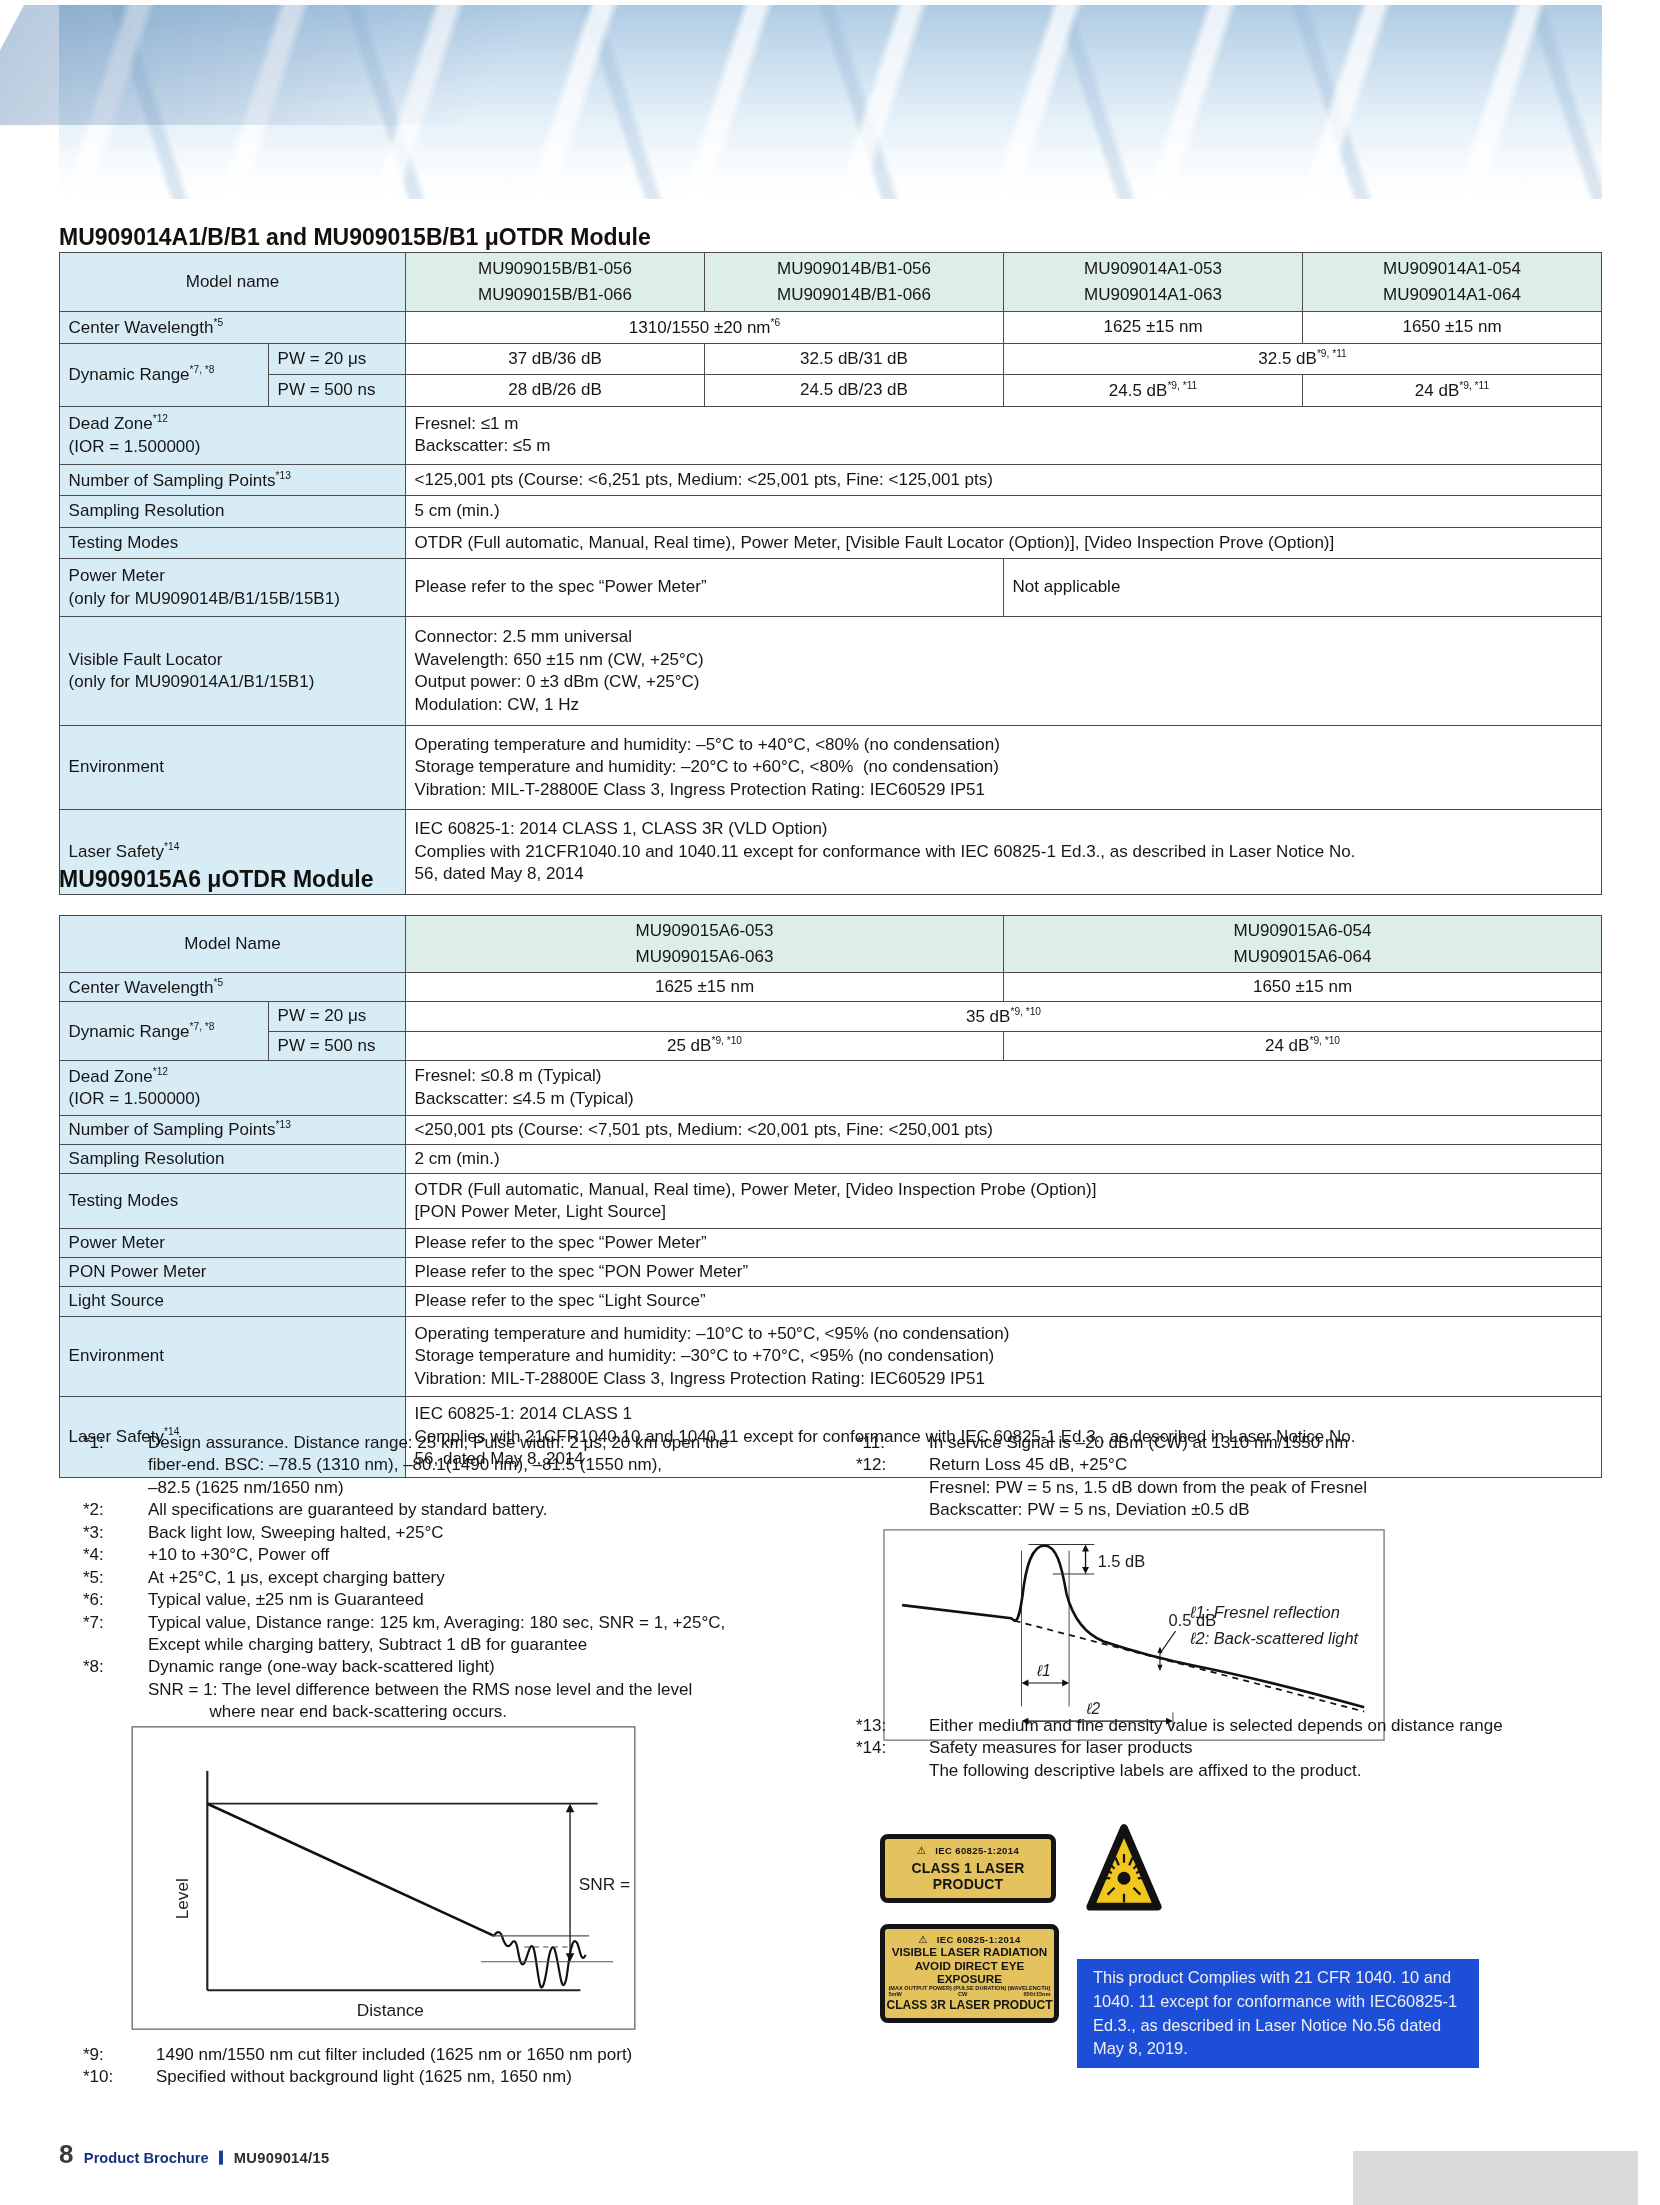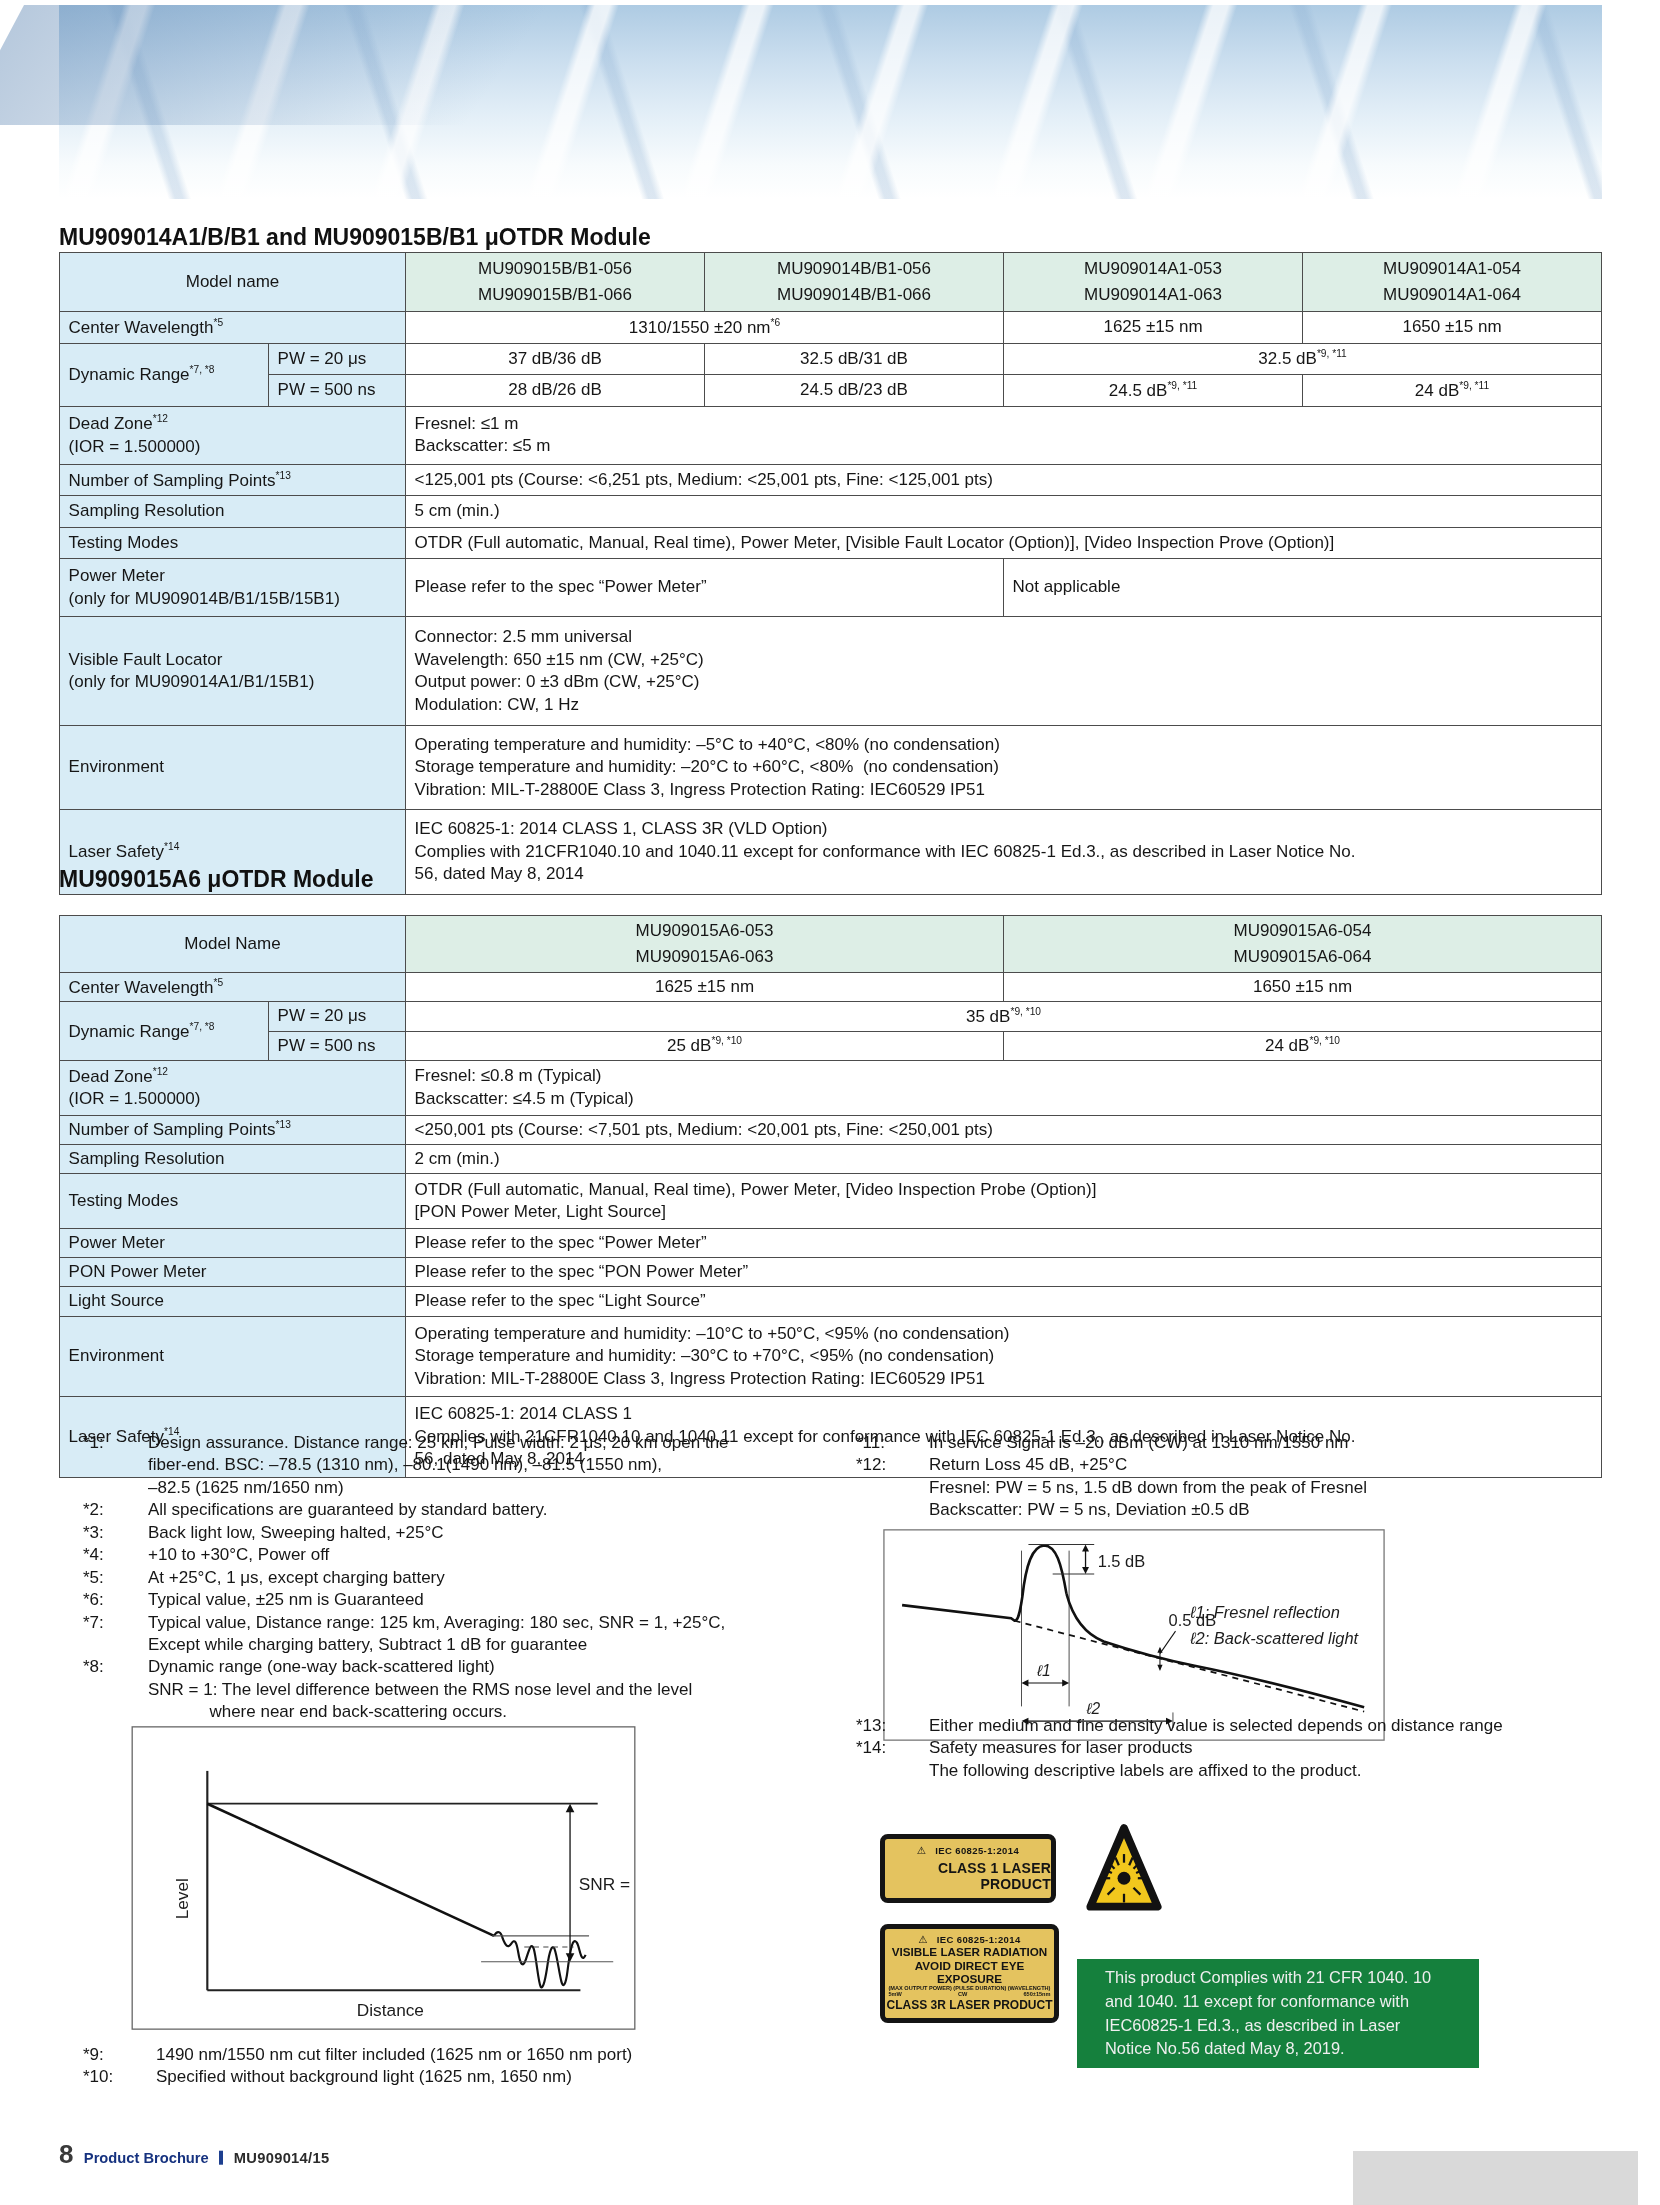--- a/index.html
+++ b/index.html
@@ -51,27 +51,27 @@
   #fresnel-chart{position:absolute;left:883px;top:1529px;}
   svg text{font-family:"Liberation Sans","DejaVu Sans",sans-serif;fill:#1c1c1c;}
 
   
   .ylab{position:absolute;background:#e4c35f;border:5.2px solid #141414;border-radius:7.8px;
         box-shadow:0 0 0 1.7px #e4c35f inset;color:#141414;text-align:center;}
   #label-class1{left:880px;top:1834px;width:166px;height:54px;padding-top:5.2px;}
   #label-class3r{left:880px;top:1924px;width:169px;height:85px;padding-top:3.5px;}
   .ylab .r1{font-size:9.5px;font-weight:bold;letter-spacing:0.4px;}
   .ylab .tri-glyph{font-size:10.4px;margin-right:8.6px;}
-  #label-class1 .nm{font-size:14px;font-weight:bold;margin-top:3.5px;letter-spacing:0.2px;text-align:right;}
+  #label-class1 .nm{font-size:14px;font-weight:bold;margin-top:3.5px;letter-spacing:0.2px;}
   #label-class3r .w1{font-size:11.7px;font-weight:bold;margin-top:0.9px;}
   #label-class3r .tinyrow{display:flex;justify-content:space-between;padding:0 3.5px;font-size:5.6px;font-weight:bold;}
   #label-class3r .nm{font-size:12px;font-weight:bold;margin-top:0.9px;}
   #warn-triangle{position:absolute;left:1086px;top:1821px;}
-  #fda-box{position:absolute;left:1077px;top:1959px;width:402px;background:#15803d;color:#efefef;
-           font-size:16.4px;line-height:1.45;padding:7px 28px;box-sizing:border-box;}
+  #fda-box{position:absolute;left:1077px;top:1959px;width:402px;background:#1d4ed8;color:#efefef;
+           font-size:16.4px;line-height:1.45;padding:7px 16px;box-sizing:border-box;}
 
   
   #footer{position:absolute;left:59px;top:2139px;display:flex;align-items:baseline;gap:10.4px;}
   #footer .pg{font-size:26px;font-weight:600;color:#3a3a3a;}
   #footer .doc{font-size:14.7px;font-weight:bold;color:#16327f;text-align:right;}
   #footer .sep{display:inline-block;width:4.3px;height:14px;background:#1d3f8f;transform:translateY(1.7px);}
   #footer .mod{font-size:14.7px;font-weight:bold;color:#2b2b2b;letter-spacing:0.3px;}
   #graybox{position:absolute;left:1353px;top:2151px;width:285px;height:54px;background:#d9d9d9;}
 </style>
 </head>

